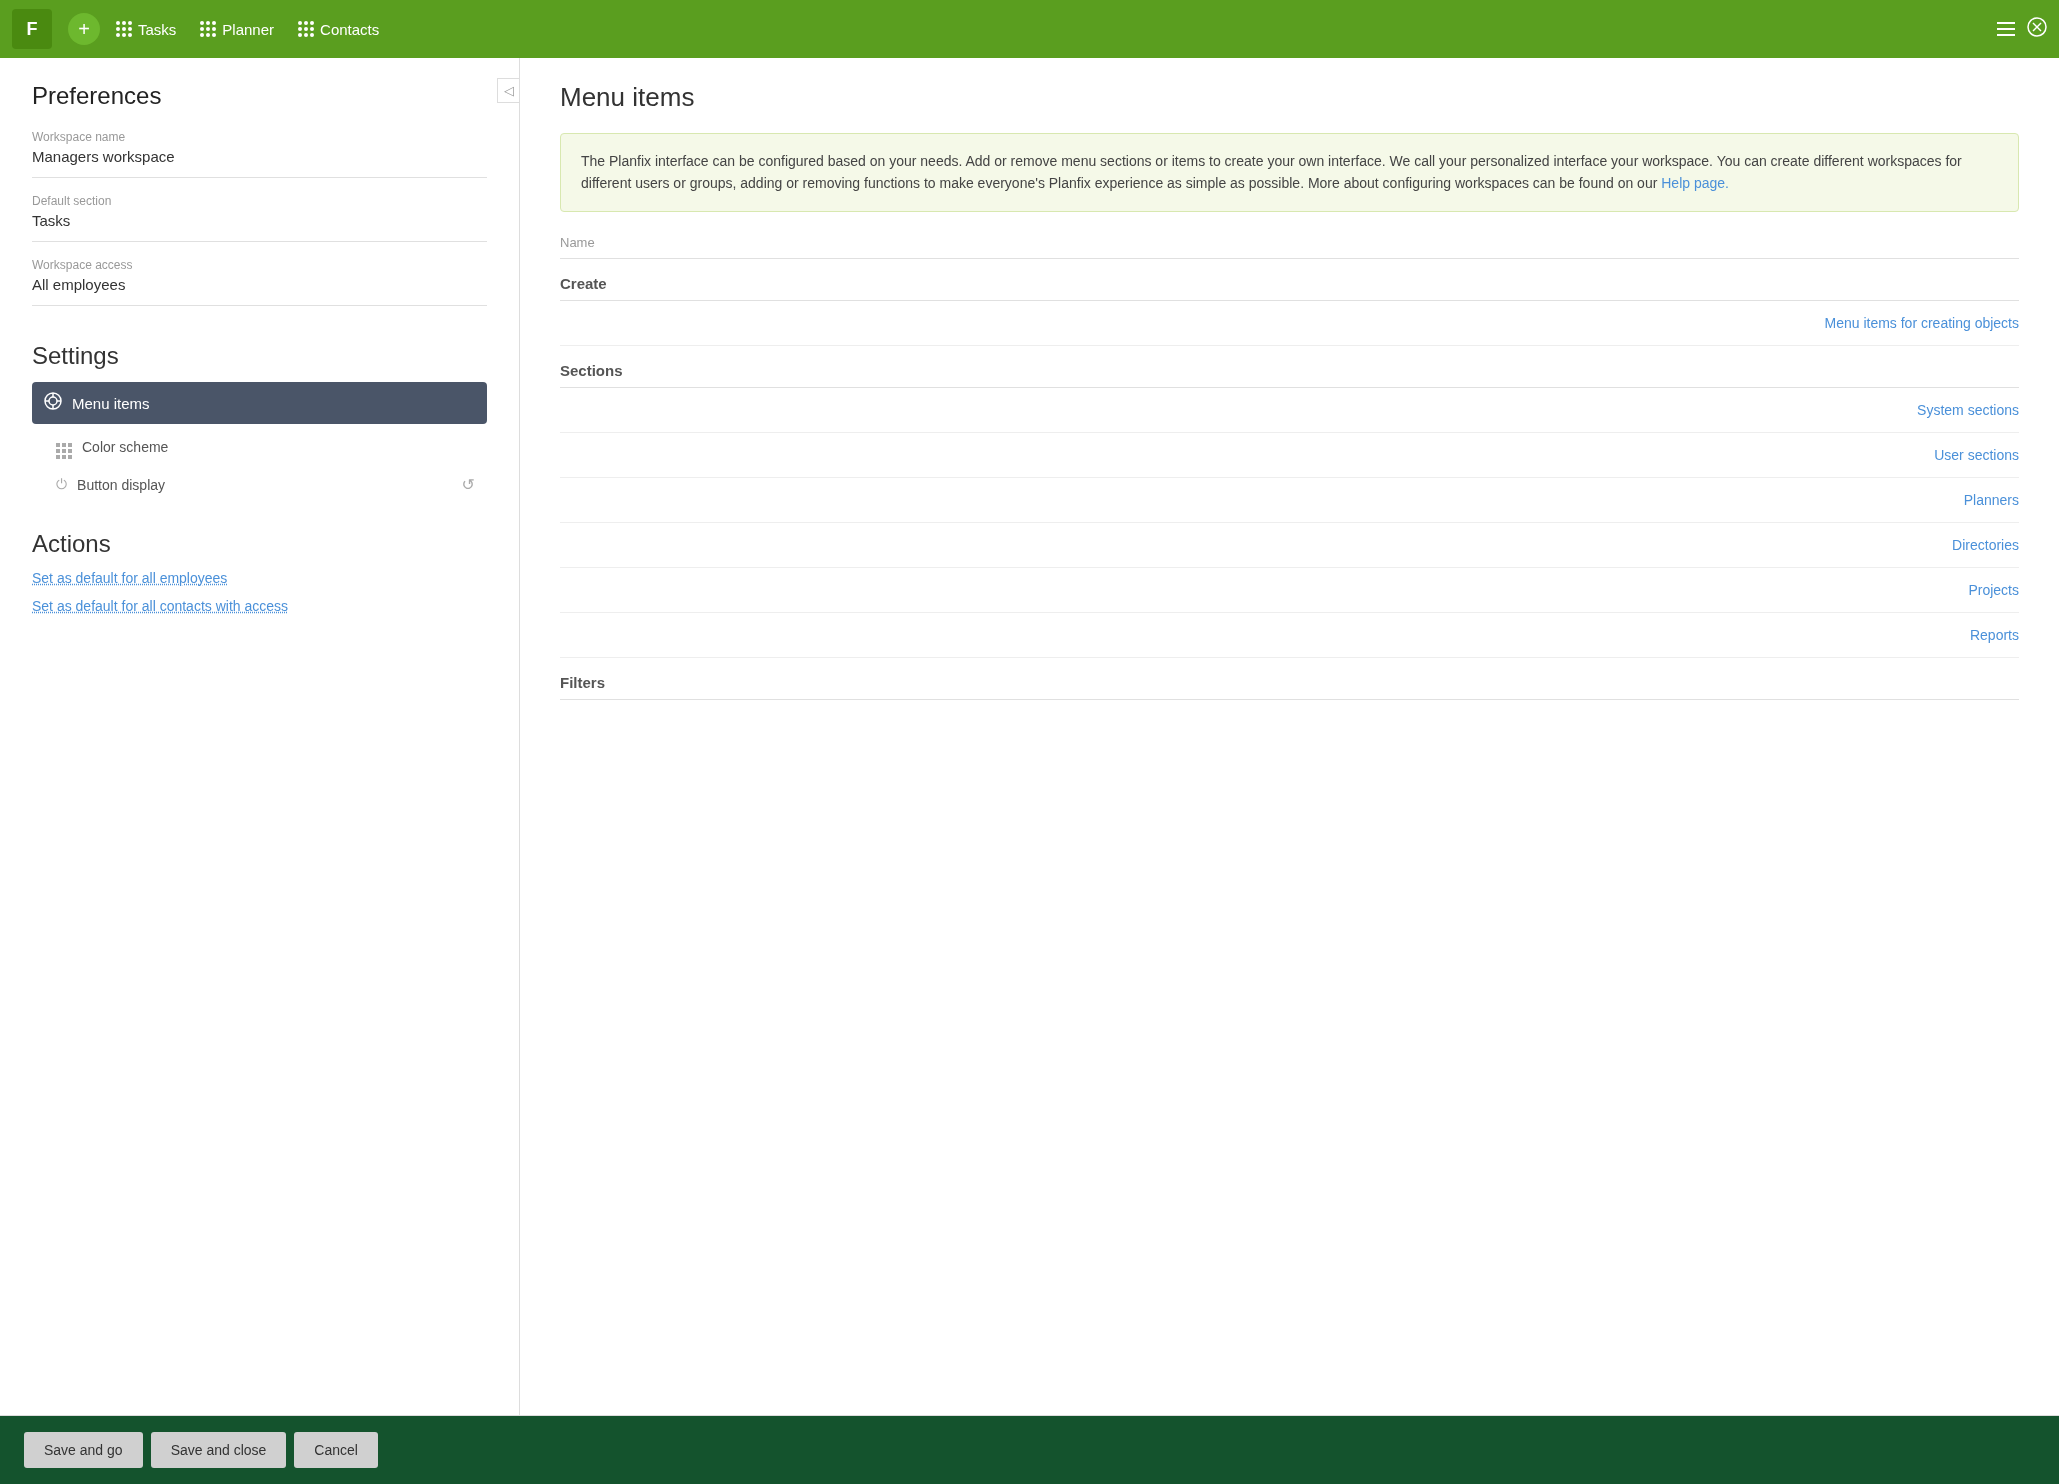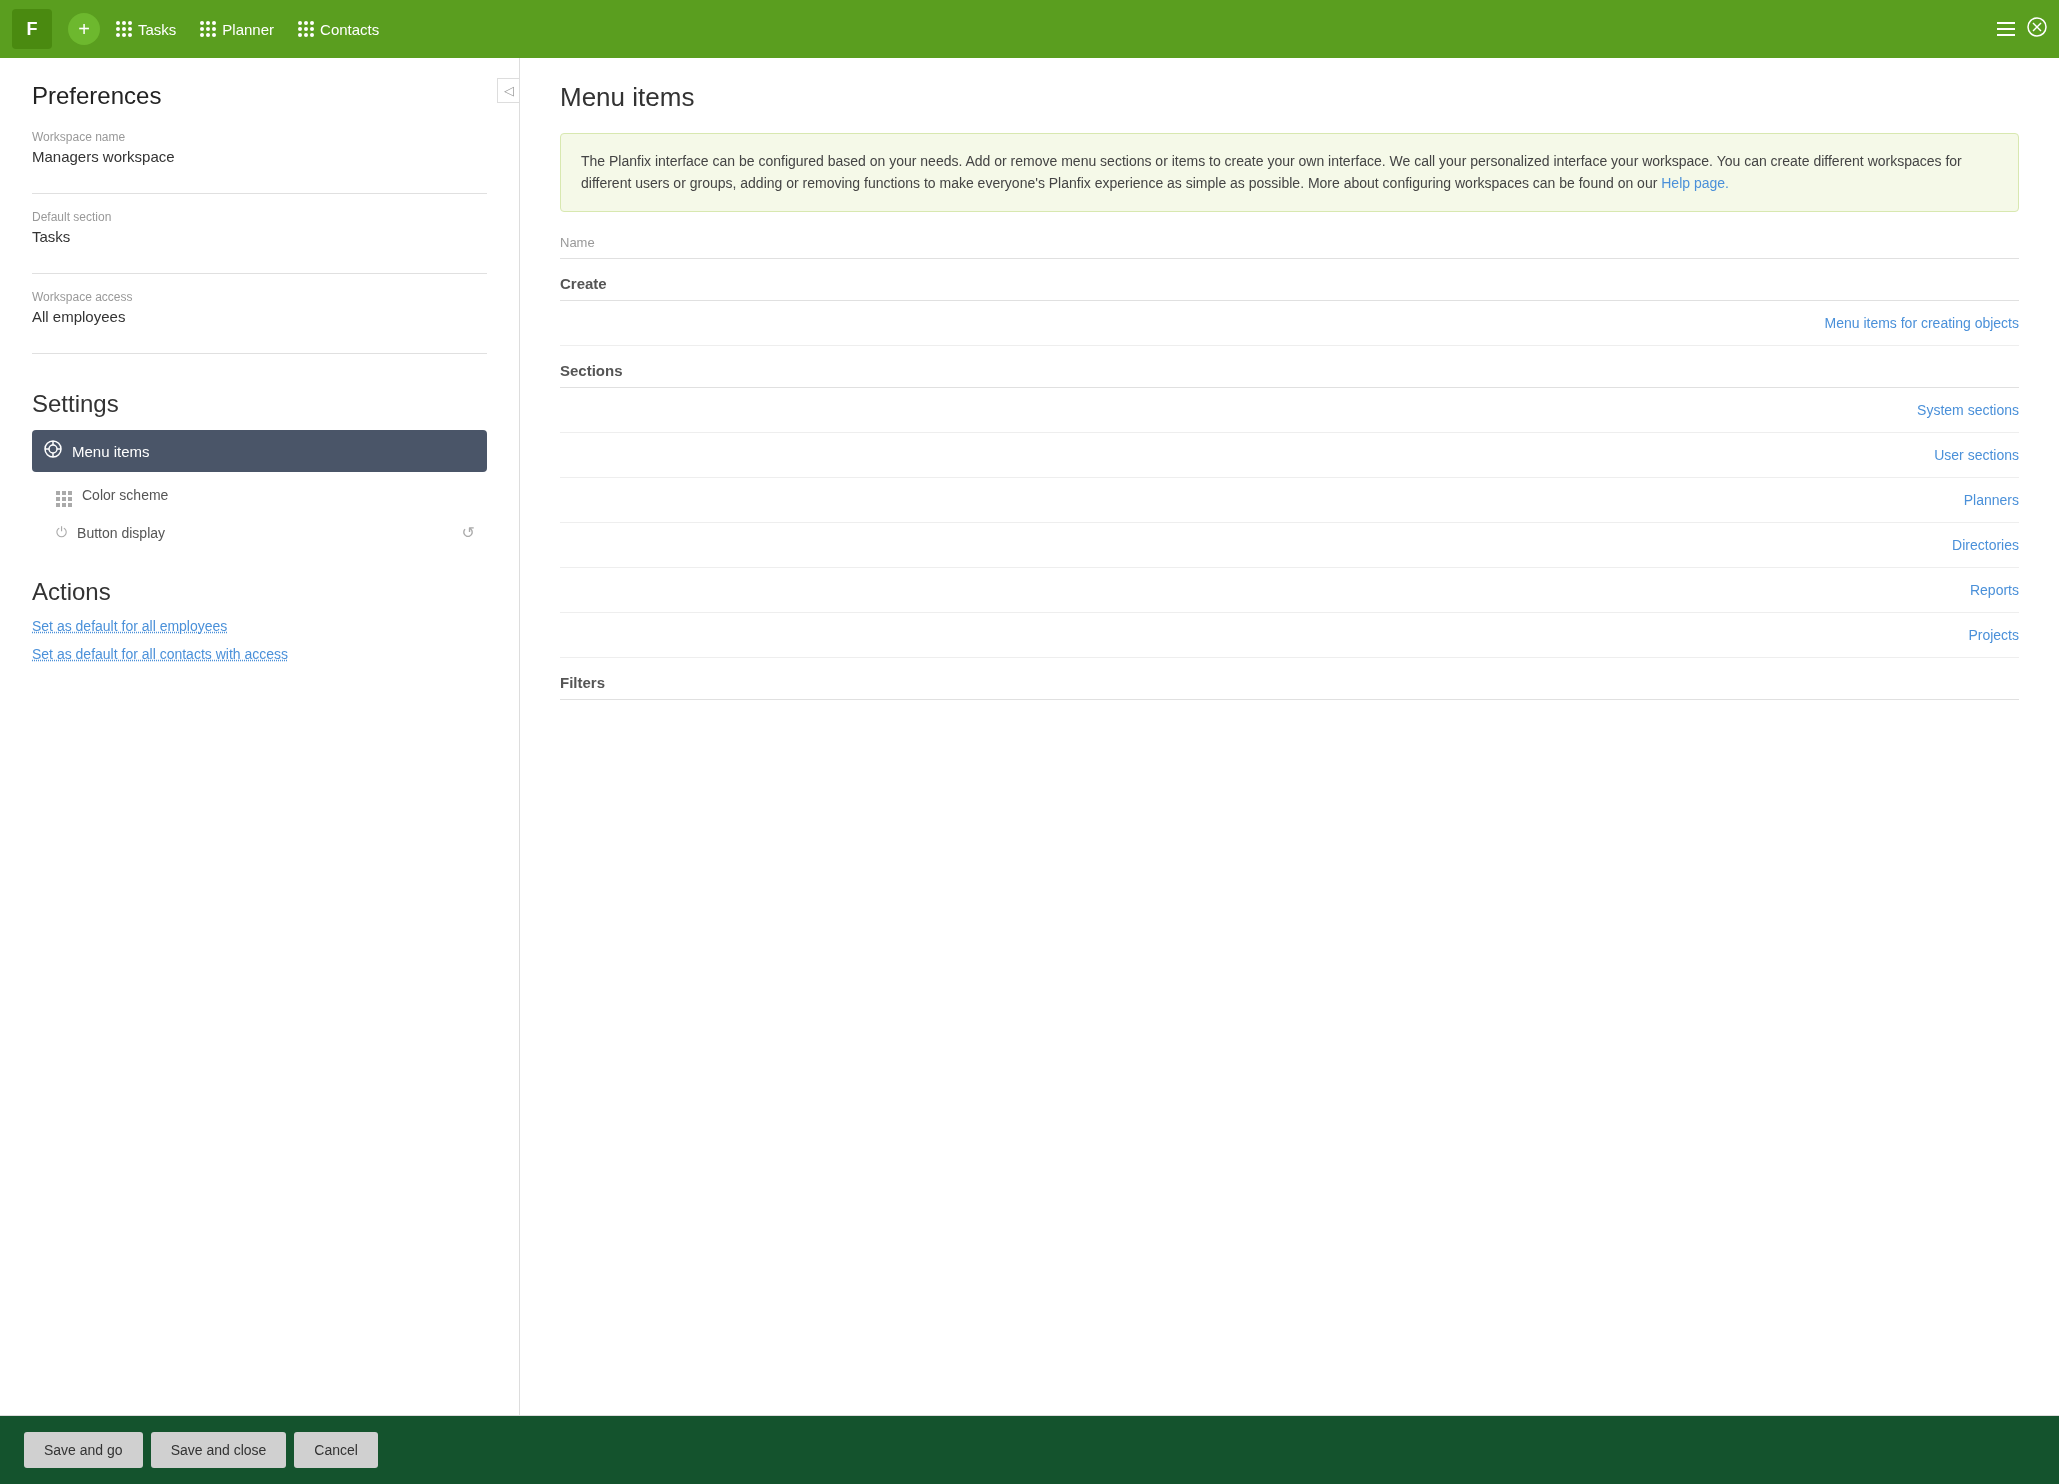--- a/index.html
+++ b/index.html
@@ -97,21 +97,21 @@
     .section-title {
       font-size: 24px;
       font-weight: normal;
       color: #222;
       margin-bottom: 20px;
     }
 
     .field-group {
       margin-bottom: 16px;
       border-bottom: 1px solid #e0e0e0;
-      padding-bottom: 28px;
+      padding-bottom: 12px;
     }
     .field-label {
       font-size: 12px;
       color: #999;
       margin-bottom: 4px;
     }
     .field-value {
       font-size: 15px;
       color: #333;
     }
@@ -429,24 +429,24 @@
       <div class="menu-item-row">
         <span class="menu-item-link">User sections</span>
       </div>
       <div class="menu-item-row">
         <span class="menu-item-link">Planners</span>
       </div>
       <div class="menu-item-row">
         <span class="menu-item-link">Directories</span>
       </div>
       <div class="menu-item-row">
+        <span class="menu-item-link">Projects</span>
+      </div>
+      <div class="menu-item-row">
         <span class="menu-item-link">Reports</span>
-      </div>
-      <div class="menu-item-row">
-        <span class="menu-item-link">Projects</span>
       </div>
 
       <div class="menu-section-group-label">Filters</div>
     </div>
   </div>
 
   <div class="dialog-footer">
     <button class="btn btn-default">Save and go</button>
     <button class="btn btn-default">Save and close</button>
     <button class="btn btn-default">Cancel</button>

